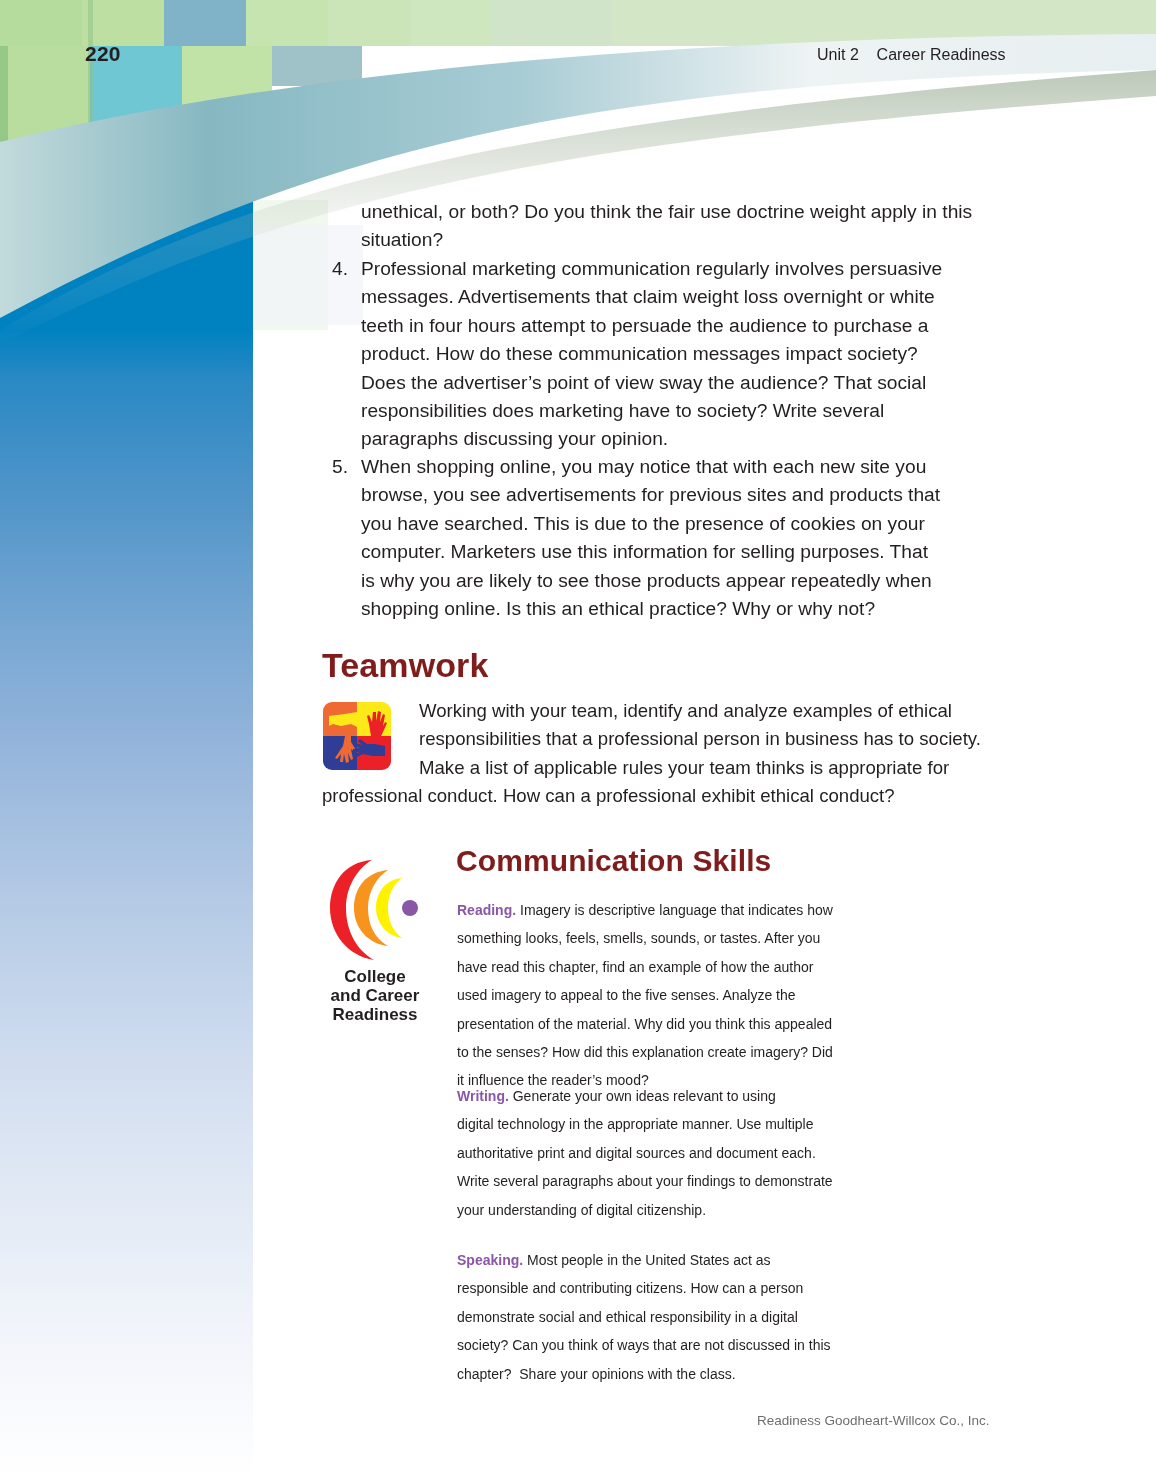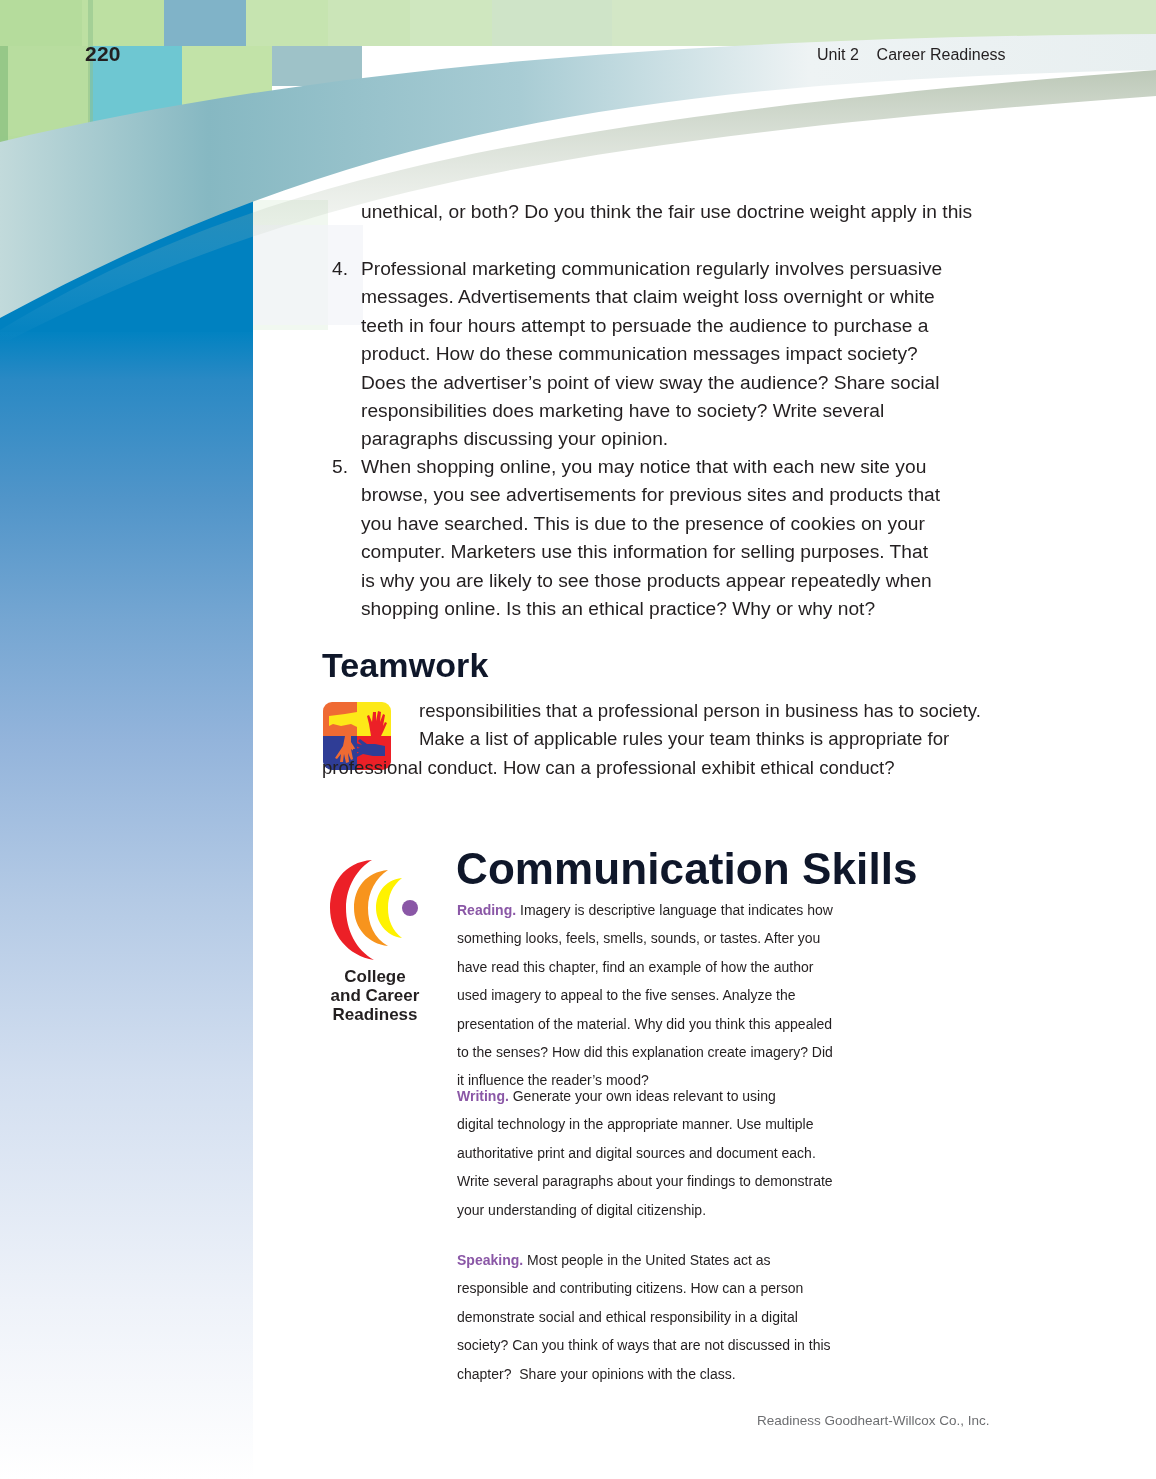--- a/index.html
+++ b/index.html
@@ -25,21 +25,21 @@
   }
 
   
   .content { position: absolute; left: 0; top: 0; width: 1156px; }
   .para { position: absolute; font-size: 19.2px; line-height: 28.4px; color: #231f20; }
   .list-item { position: absolute; left: 332px; width: 690px; font-size: 19.2px; line-height: 28.4px; }
   .list-num { position: absolute; left: 0; top: 0; width: 28px; }
   .list-text { margin-left: 29px; display: block; }
 
   .section-heading {
-    position: absolute; font-weight: bold; color: #0f172a; letter-spacing: 0.1px;
+    position: absolute; font-weight: bold; color: #7f1d1d; letter-spacing: 0.1px;
   }
 
   .teamwork-text { position: absolute; left: 322px; top: 697px; width: 700px; font-size: 18.6px; line-height: 28.3px; }
   .teamwork-text .indent { display: block; padding-left: 97px; }
 
   .skill-para { position: absolute; left: 457px; width: 565px; font-size: 14px; line-height: 28.4px; }
   .skill-label { color: #8a57a6; font-weight: bold; }
 
   .ccr-caption {
     position: absolute; left: 318px; top: 967px; width: 114px; text-align: center;
@@ -102,30 +102,31 @@
     <rect x="330" y="96" width="826" height="244" fill="#ffffff" opacity="0"></rect>
   </svg>
   <div class="page-number">220</div>
   <div class="running-head">Unit 2    Career Readiness</div>
 </div>
 
 <div class="content">
 
   <div class="para" style="left:361px; top:198px; width:660px;">
     <span style="display:block">unethical, or both? Do you think the fair use doctrine weight apply in this</span>
+    <span style="display:block">situation?</span>
   </div>
 
   <div class="list-item" style="top:255px;">
     <span class="list-num">4.</span>
     <span class="list-text">
       <span style="display:block">Professional marketing communication regularly involves persuasive</span>
       <span style="display:block">messages. Advertisements that claim weight loss overnight or white</span>
       <span style="display:block">teeth in four hours attempt to persuade the audience to purchase a</span>
       <span style="display:block">product. How do these communication messages impact society?</span>
-      <span style="display:block">Does the advertiser’s point of view sway the audience? Share social</span>
+      <span style="display:block">Does the advertiser’s point of view sway the audience? That social</span>
       <span style="display:block">responsibilities does marketing have to society? Write several</span>
       <span style="display:block">paragraphs discussing your opinion.</span>
     </span>
   </div>
 
   <div class="list-item" style="top:453px;">
     <span class="list-num">5.</span>
     <span class="list-text">
       <span style="display:block">When shopping online, you may notice that with each new site you</span>
       <span style="display:block">browse, you see advertisements for previous sites and products that</span>
@@ -154,20 +155,21 @@
 
       <path d="M48,34 L46,22 L44,14 L46,13 L49,20 L50,10 L53,10 L53,19 L55,9 L58,10 L57,20 L60,12 L62,13 L60,24 L62,20 L64,21 L60,30 L58,34 Z" fill="#ec2027"></path>
 
       <path d="M22,34 L20,44 L16,50 L12,56 L14,57 L18,52 L17,60 L20,60 L21,52 L23,61 L26,60 L25,51 L28,58 L30,57 L28,47 L32,50 L33,48 L28,40 L28,34 Z" fill="#ef6a33"></path>
 
       <path d="M62,54 L50,54 L40,52 L32,56 L31,54 L36,50 L30,50 L30,47 L37,46 L31,43 L33,41 L39,43 L35,39 L37,37 L44,42 L52,42 L62,44 Z" fill="#2f3d96"></path>
     </g>
   </svg>
 
   <div class="teamwork-text">
+    <span class="indent">Working with your team, identify and analyze examples of ethical</span>
     <span class="indent">responsibilities that a professional person in business has to society.</span>
     <span class="indent">Make a list of applicable rules your team thinks is appropriate for</span>
     <span style="display:block">professional conduct. How can a professional exhibit ethical conduct?</span>
   </div>
 
   <svg style="position:absolute; left:328px; top:856px;" width="96" height="106" viewBox="0 0 96 106">
 
     <path d="M44,4 C16,6 2,28 2,52 C2,78 20,100 46,104 C28,94 18,74 18,52 C18,30 30,12 44,4 Z" fill="#ec2027"></path>
 
     <path d="M60,14 C38,16 26,32 26,52 C26,72 40,88 60,90 C46,82 40,68 40,52 C40,36 48,22 60,14 Z" fill="#f7941d"></path>
@@ -175,21 +177,21 @@
     <path d="M74,22 C56,24 48,38 48,52 C48,66 58,80 74,82 C64,74 60,64 60,52 C60,40 64,30 74,22 Z" fill="#fff200"></path>
 
     <circle cx="82" cy="52" r="8" fill="#8a57a6"></circle>
   </svg>
   <div class="ccr-caption">
     <span style="display:block">College</span>
     <span style="display:block">and Career</span>
     <span style="display:block">Readiness</span>
   </div>
 
-  <h2 class="section-heading" style="left:456px; top:844px; font-size:44px;">Communication Skills</h2>
+  <h2 class="section-heading" style="left:456px; top:844px; font-size:30px;">Communication Skills</h2>
 
   <div class="skill-para" style="top:896px;">
     <span style="display:block"><span class="skill-label">Reading.</span><span> Imagery is descriptive language that indicates how</span></span>
     <span style="display:block">something looks, feels, smells, sounds, or tastes. After you</span>
     <span style="display:block">have read this chapter, find an example of how the author</span>
     <span style="display:block">used imagery to appeal to the five senses. Analyze the</span>
     <span style="display:block">presentation of the material. Why did you think this appealed</span>
     <span style="display:block">to the senses? How did this explanation create imagery? Did</span>
     <span style="display:block">it influence the reader’s mood?</span>
   </div>

